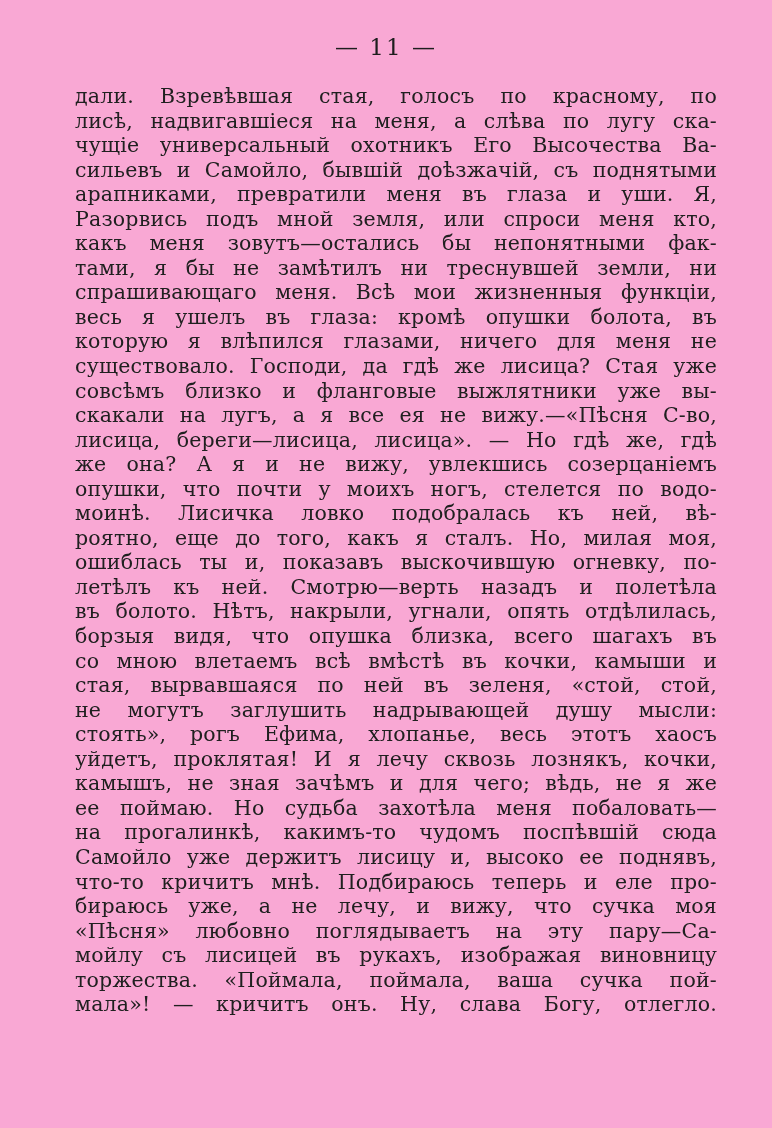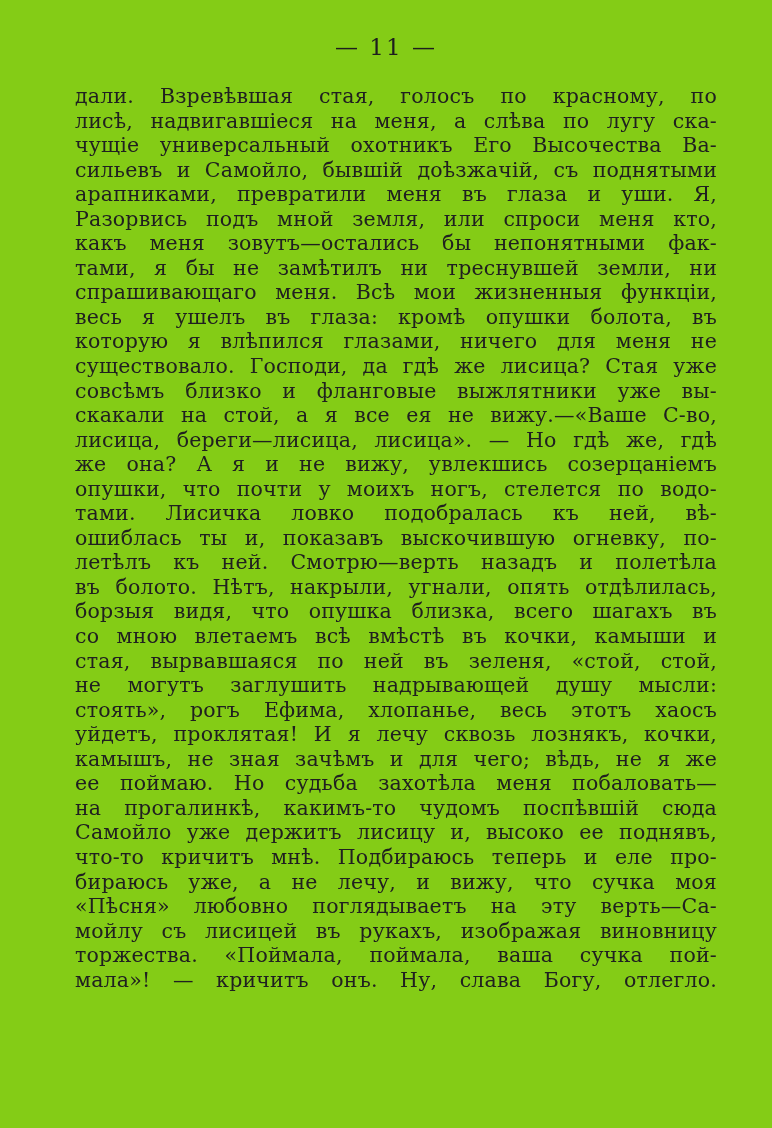--- a/index.html
+++ b/index.html
@@ -4,21 +4,21 @@
 <style>
   html, body {
     margin: 0;
     padding: 0;
     background: #ffffff;
   }
   .page {
     position: relative;
     width: 772px;
     height: 1128px;
-    background: #84cc16;
+    background: #f9a8d4;
     overflow: hidden;
     font-family: "DejaVu Serif", "Liberation Serif", serif;
     color: #1c1c1c;
   }
   .page-number {
     position: absolute;
     top: 34px;
     left: 0;
     width: 100%;
     text-align: center;
@@ -56,38 +56,39 @@
     <div class="line">сильевъ и Самойло, бывшій доѣзжачій, съ поднятыми</div>
     <div class="line">арапниками, превратили меня въ глаза и уши. Я,</div>
     <div class="line">Разорвись подъ мной земля, или спроси меня кто,</div>
     <div class="line">какъ меня зовутъ—остались бы непонятными фак-</div>
     <div class="line">тами, я бы не замѣтилъ ни треснувшей земли, ни</div>
     <div class="line">спрашивающаго меня. Всѣ мои жизненныя функціи,</div>
     <div class="line">весь я ушелъ въ глаза: кромѣ опушки болота, въ</div>
     <div class="line">которую я влѣпился глазами, ничего для меня не</div>
     <div class="line">существовало. Господи, да гдѣ же лисица? Стая уже</div>
     <div class="line">совсѣмъ близко и фланговые выжлятники уже вы-</div>
-    <div class="line">скакали на стой, а я все ея не вижу.—«Ваше С-во,</div>
+    <div class="line">скакали на лугъ, а я все ея не вижу.—«Пѣсня С-во,</div>
     <div class="line">лисица, береги—лисица, лисица». — Но гдѣ же, гдѣ</div>
     <div class="line">же она? А я и не вижу, увлекшись созерцаніемъ</div>
     <div class="line">опушки, что почти у моихъ ногъ, стелется по водо-</div>
-    <div class="line">тами. Лисичка ловко подобралась къ ней, вѣ-</div>
+    <div class="line">моинѣ. Лисичка ловко подобралась къ ней, вѣ-</div>
+    <div class="line">роятно, еще до того, какъ я сталъ. Но, милая моя,</div>
     <div class="line">ошиблась ты и, показавъ выскочившую огневку, по-</div>
     <div class="line">летѣлъ къ ней. Смотрю—верть назадъ и полетѣла</div>
     <div class="line">въ болото. Нѣтъ, накрыли, угнали, опять отдѣлилась,</div>
     <div class="line">борзыя видя, что опушка близка, всего шагахъ въ</div>
     <div class="line">со мною влетаемъ всѣ вмѣстѣ въ кочки, камыши и</div>
     <div class="line">стая, вырвавшаяся по ней въ зеленя, «стой, стой,</div>
     <div class="line">не могутъ заглушить надрывающей душу мысли:</div>
     <div class="line">стоять», рогъ Ефима, хлопанье, весь этотъ хаосъ</div>
     <div class="line">уйдетъ, проклятая! И я лечу сквозь лознякъ, кочки,</div>
     <div class="line">камышъ, не зная зачѣмъ и для чего; вѣдь, не я же</div>
     <div class="line">ее поймаю. Но судьба захотѣла меня побаловать—</div>
     <div class="line">на прогалинкѣ, какимъ-то чудомъ поспѣвшій сюда</div>
     <div class="line">Самойло уже держитъ лисицу и, высоко ее поднявъ,</div>
     <div class="line">что-то кричитъ мнѣ. Подбираюсь теперь и еле про-</div>
     <div class="line">бираюсь уже, а не лечу, и вижу, что сучка моя</div>
-    <div class="line">«Пѣсня» любовно поглядываетъ на эту верть—Са-</div>
+    <div class="line">«Пѣсня» любовно поглядываетъ на эту пару—Са-</div>
     <div class="line">мойлу съ лисицей въ рукахъ, изображая виновницу</div>
     <div class="line">торжества. «Поймала, поймала, ваша сучка пой-</div>
     <div class="line">мала»! — кричитъ онъ. Ну, слава Богу, отлегло.</div>
   </div>
 </div>
 
 </body></html>

